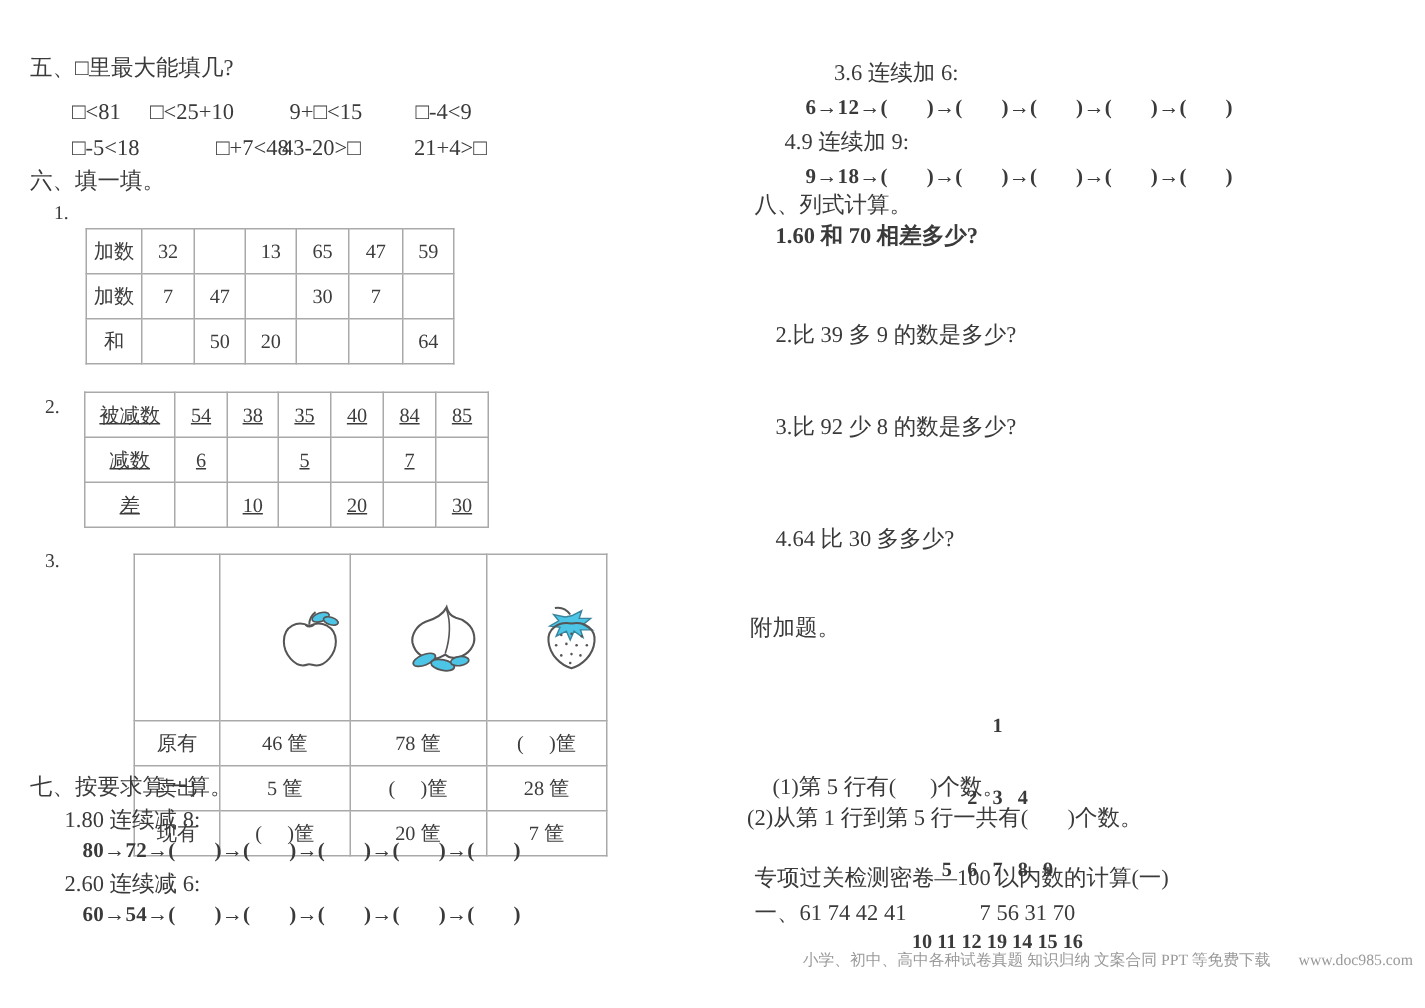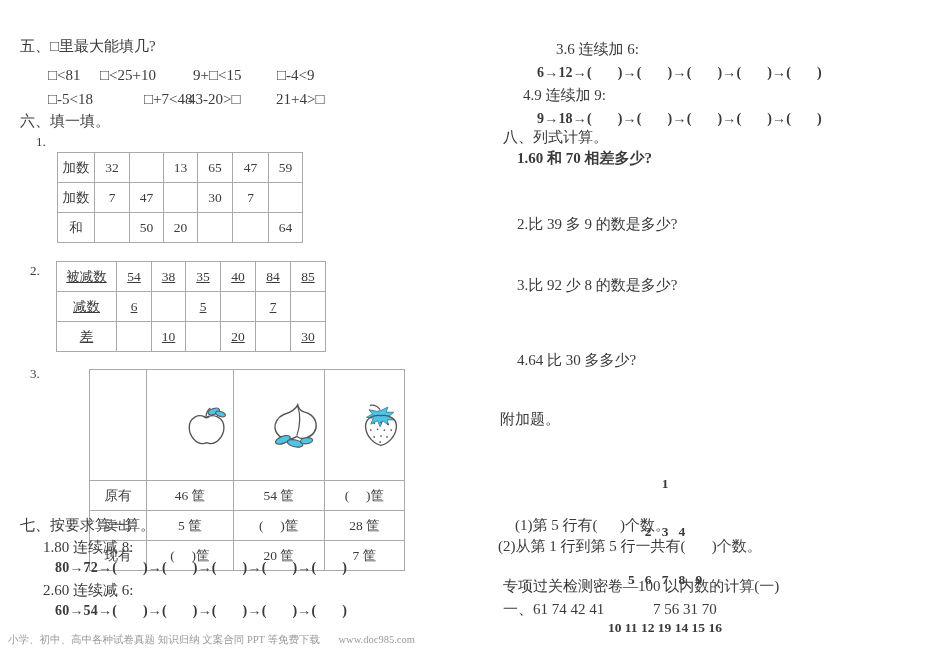--- a/index.html
+++ b/index.html
@@ -16,21 +16,21 @@
     border:1px solid #a9a9a9;text-align:center;vertical-align:middle;
     font-size:13.5px;color:#3c3c3c;padding:0;white-space:pre;overflow:hidden;
   }
   #tbl1 td,#tbl2 td{height:29px;}
   #tbl3 td.r{height:29px;}
   #tbl3 td.fruit-cell{height:52px;}
   .pyr{position:absolute;left:570px;top:444px;width:190px;text-align:center;
        font-weight:600;font-size:13.5px;line-height:16px;white-space:pre;}
   .pyr div{height:16px;}
   .pyr .dots{font-size:11px;letter-spacing:1px;height:12px;line-height:10px;}
-  .footer{position:absolute;left:0;top:633px;width:950px;text-align:left;
+  .footer{position:absolute;left:0;top:633px;width:950px;text-align:right;
           color:#9a9a9a;font-size:10.5px;}
   .footer span{margin:0 8px;}
   svg{display:inline-block;vertical-align:middle;}
 </style>
 </head>
 <body>
 
 <div class="page">
 
   <div class="t" style="left:20px;top:38px;">五、□里最大能填几?</div>
@@ -181,21 +181,21 @@
                   <circle cx="34" cy="41" r="1"></circle>
               <circle cx="26" cy="47" r="1"></circle>
             </g>
           </svg>
         </span>
       </td>
     </tr>
     <tr>
       <td class="r">原有</td>
       <td class="r">46 筐</td>
-      <td class="r">54 筐</td>
+      <td class="r">78 筐</td>
       <td class="r">(     )筐</td>
     </tr>
     <tr>
       <td class="r">卖出</td>
       <td class="r">5 筐</td>
       <td class="r">(     )筐</td>
       <td class="r">28 筐</td>
     </tr>
     <tr>
       <td class="r">现有</td>

